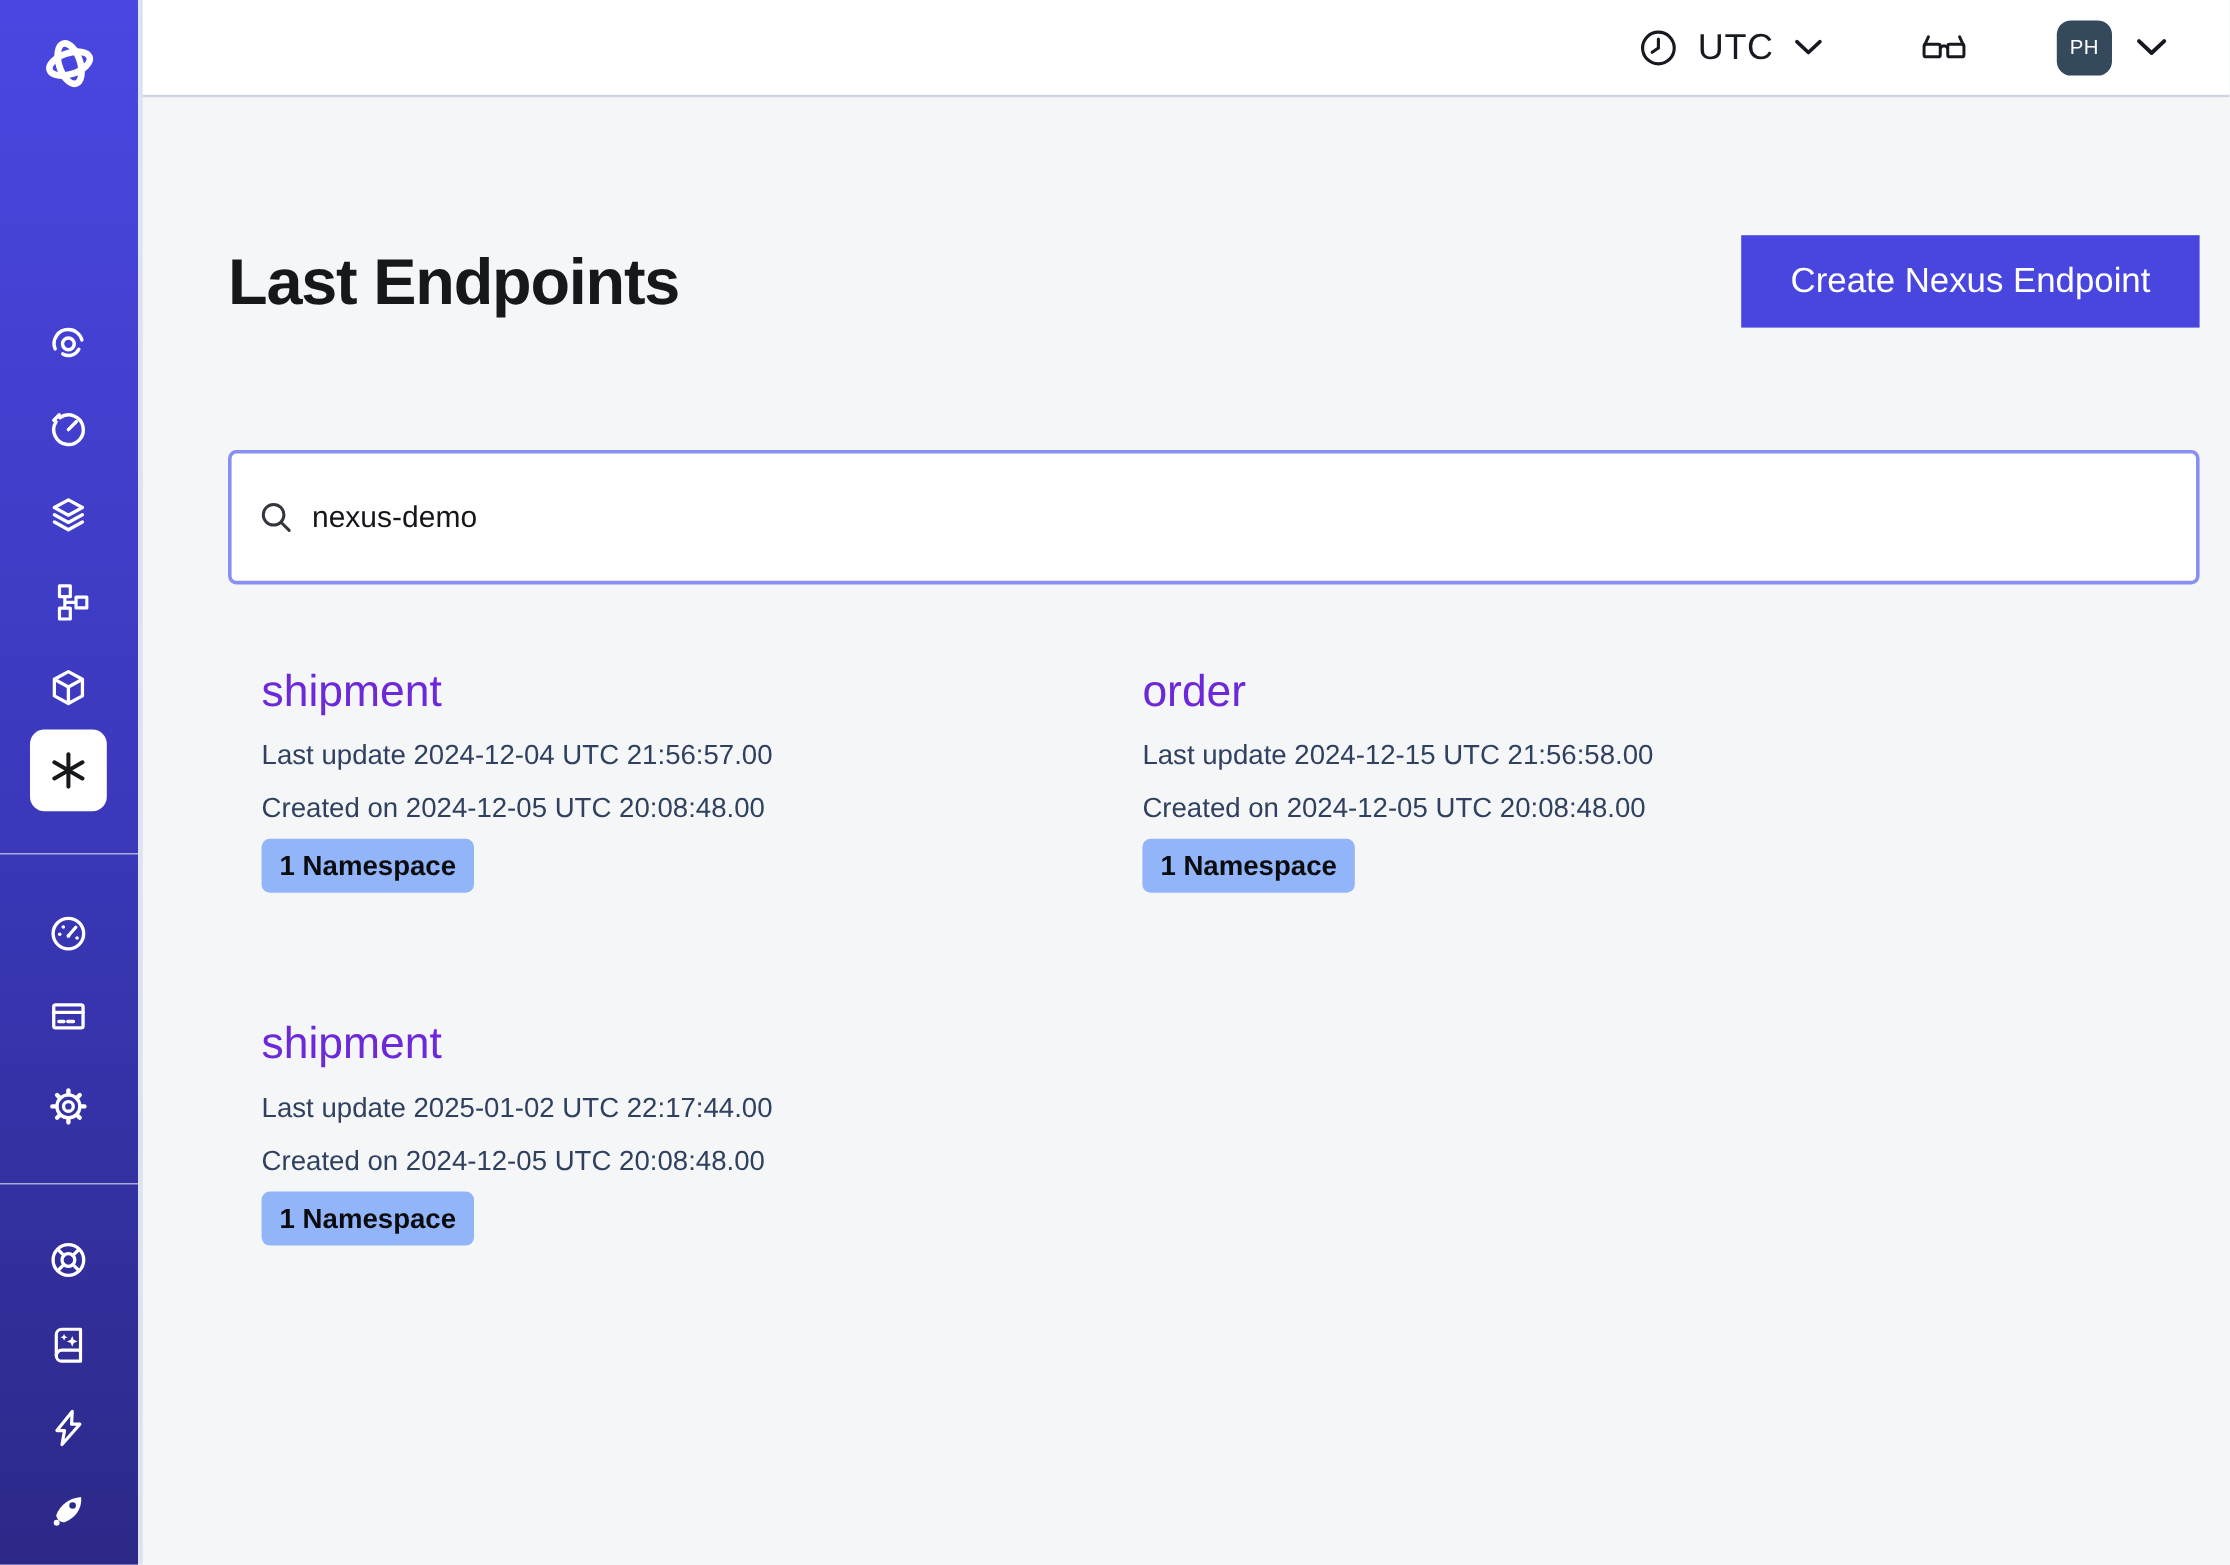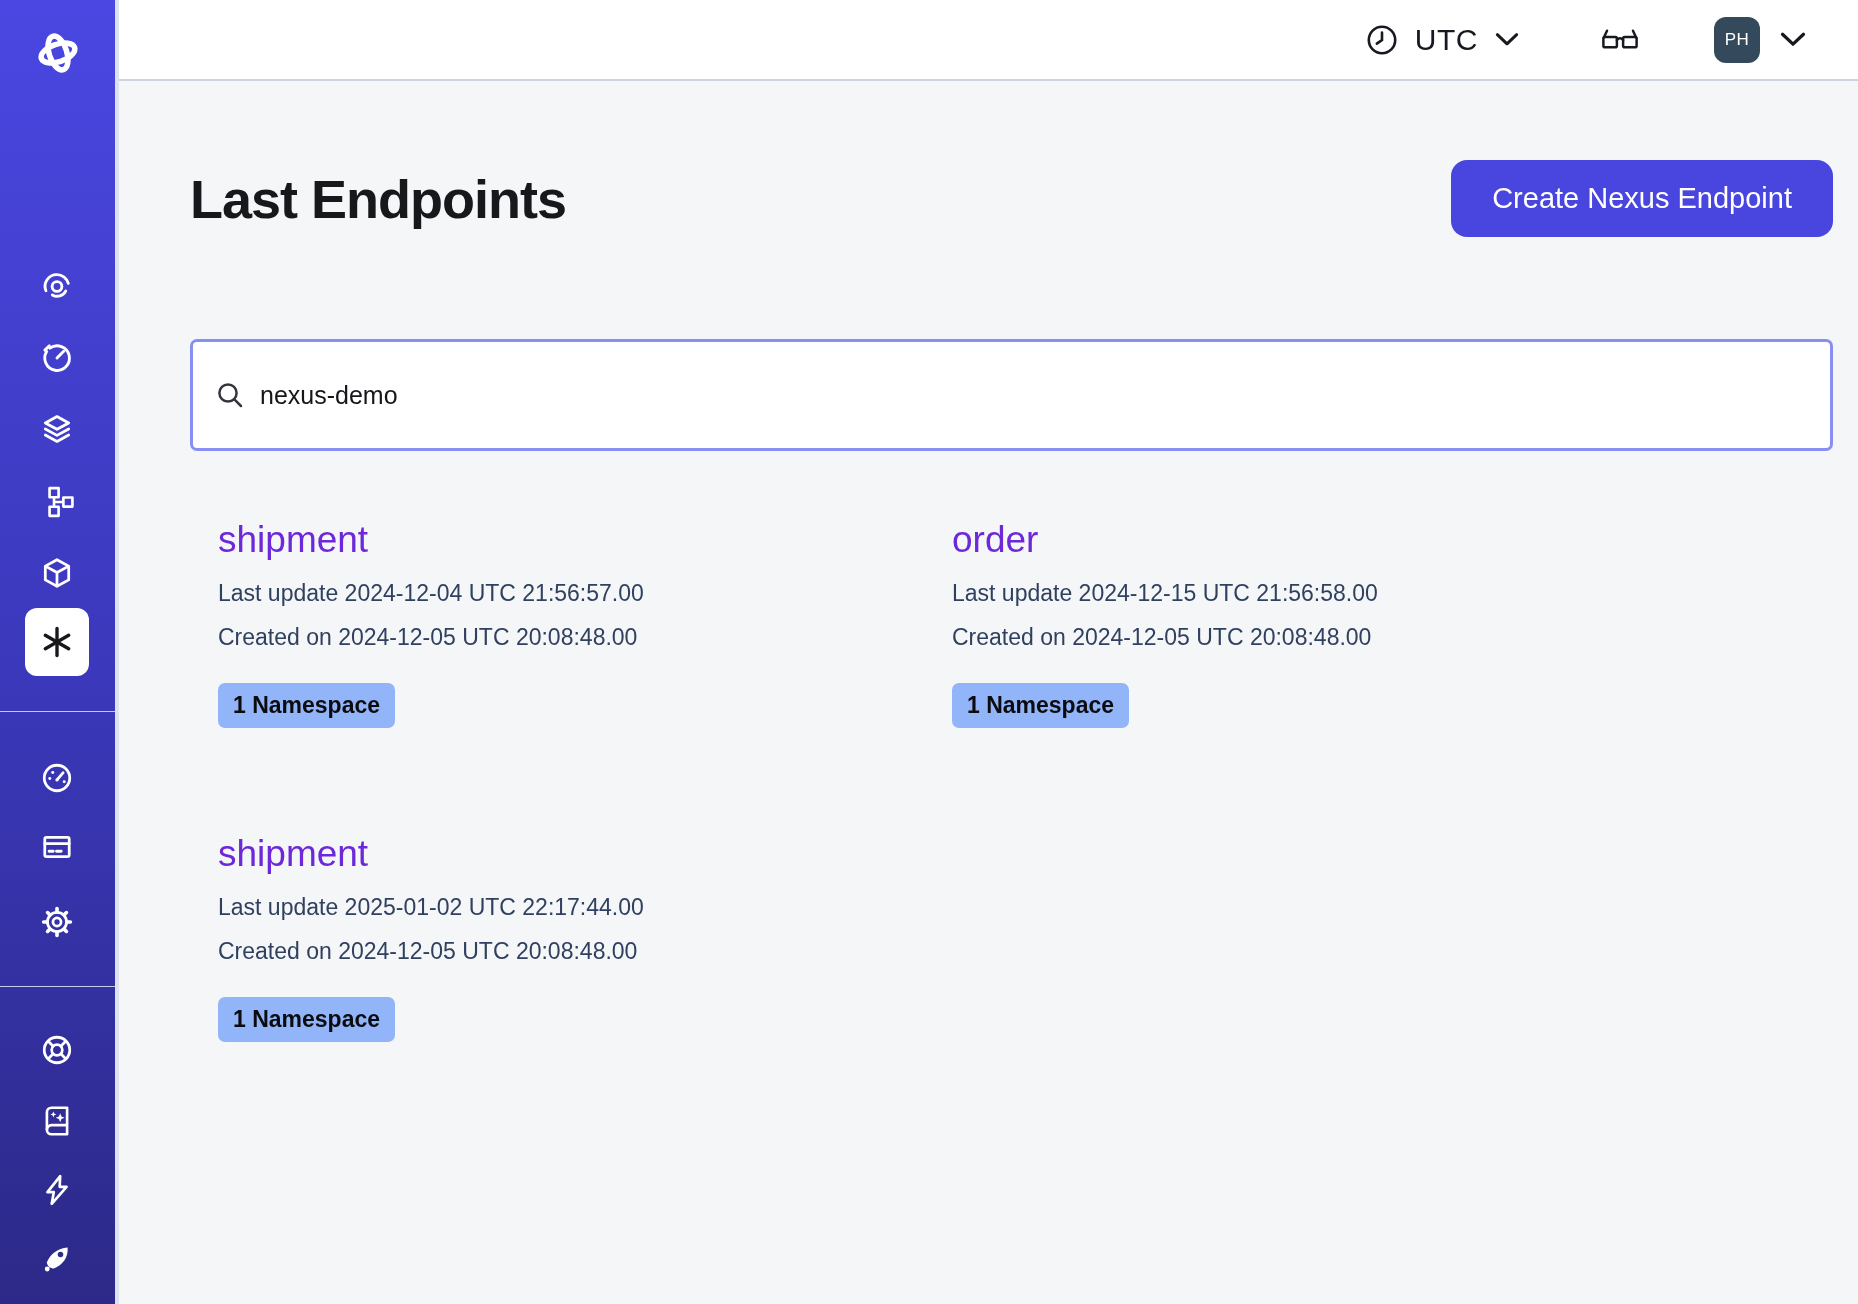--- a/index.html
+++ b/index.html
@@ -23,21 +23,21 @@
     cursor:pointer;
   }
   .side-logo { position:absolute; left:50%; transform:translateX(-50%); top:27px; width:52px; height:52px; display:flex; align-items:center; justify-content:center; }
   .side-active {
     position:absolute; left:25px; top:608px; width:64px; height:68px;
     background:#ffffff; border-radius:12px;
     display:flex; align-items:center; justify-content:center; cursor:pointer;
   }
   .side-divider { position:absolute; left:0; width:115px; height:1px; background:rgba(225,230,243,.85); }
   
-  .right-col { flex:1; display:flex; flex-direction:column; height:1304px; }
+  .right-col { flex:1; display:flex; flex-direction:column; height:1304px;gap:36px; }
   .topbar {
     height:81px; background:#ffffff; border-bottom:2px solid #cdd4e0;
     display:flex; align-items:center; justify-content:flex-end;
     padding-right:51px;
   }
   .tz-group { display:flex; align-items:center; gap:16px; cursor:pointer; }
   .tz-label { font-size:30px; color:#16191f; letter-spacing:.5px; }
   .glasses-btn { margin-left:80px; margin-right:74px; display:flex; align-items:center; cursor:pointer; }
   .avatar-group { display:flex; align-items:center; gap:19px; cursor:pointer; }
   .avatar {
@@ -47,21 +47,21 @@
   }
   
   .main { flex:1; background:#f4f6f8; overflow:hidden; }
   .content { margin-left:71px; width:1643px; }
   .header-row {
     margin-top:79px; height:77px;
     display:flex; align-items:center; justify-content:space-between;
   }
   .page-title { font-size:54px; font-weight:700; letter-spacing:-1px; color:#17181c; }
   .create-btn {
-    height:77px; padding:0 41px; border:none; border-radius:16px;
+    height:77px; padding:0 41px; border:none; border-radius:0;
     background:#4945df; color:#ffffff; font-size:29px; font-weight:500;
     font-family:"Liberation Sans", sans-serif; cursor:pointer;
   }
   .search-box {
     margin-top:102px; height:112px; width:1643px;
     background:#ffffff; border:3px solid #898ff2; border-radius:7px;
     display:flex; align-items:center; gap:15px; padding:0 22px;
   }
   .search-box input {
     flex:1; border:none; outline:none; background:transparent;
@@ -69,21 +69,21 @@
   }
   .cards {
     margin-top:66px; padding-left:28px;
     display:grid; grid-template-columns:734px 734px; row-gap:103px;
   }
   .card { cursor:pointer; }
   .card-name { font-size:37px; font-weight:400; color:#6d28d9; line-height:46px; }
   .card-meta { font-size:23px; color:#30405f; line-height:44px; margin-top:0; }
   .card-meta:first-of-type { margin-top:8px; }
   .badge {
-    display:inline-block; margin-top:24px;
+    display:inline-block; margin-top:4px;
     background:#92b4f8; color:#0b0c0f;
     font-size:23px; font-weight:700; line-height:23px;
     padding:11px 15px; border-radius:7px;
   }
   svg { display:block; }
 </style>
 </head>
 <body>
 
 <aside class="sidebar">

